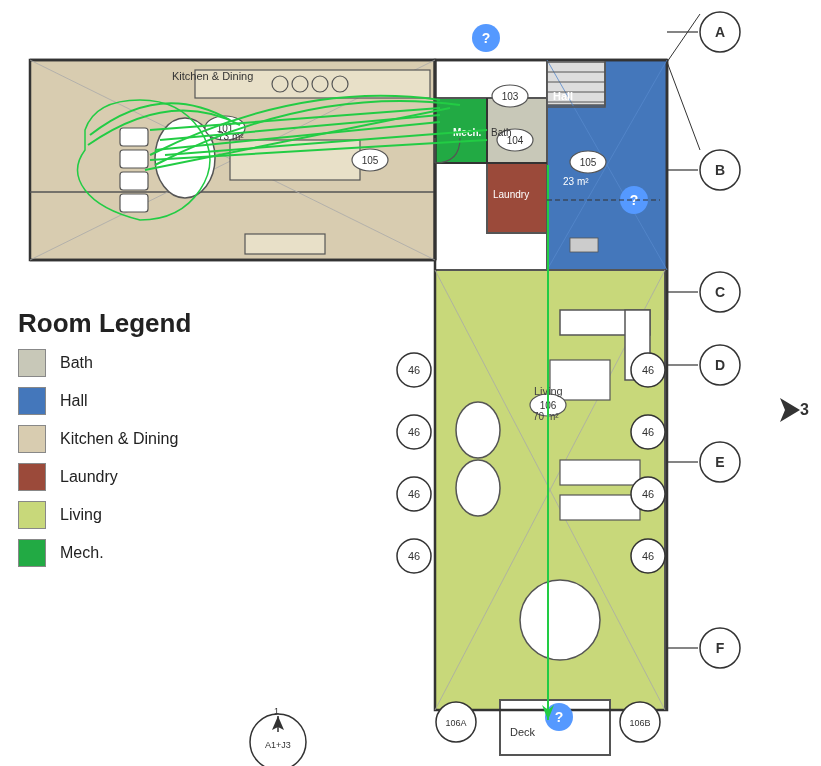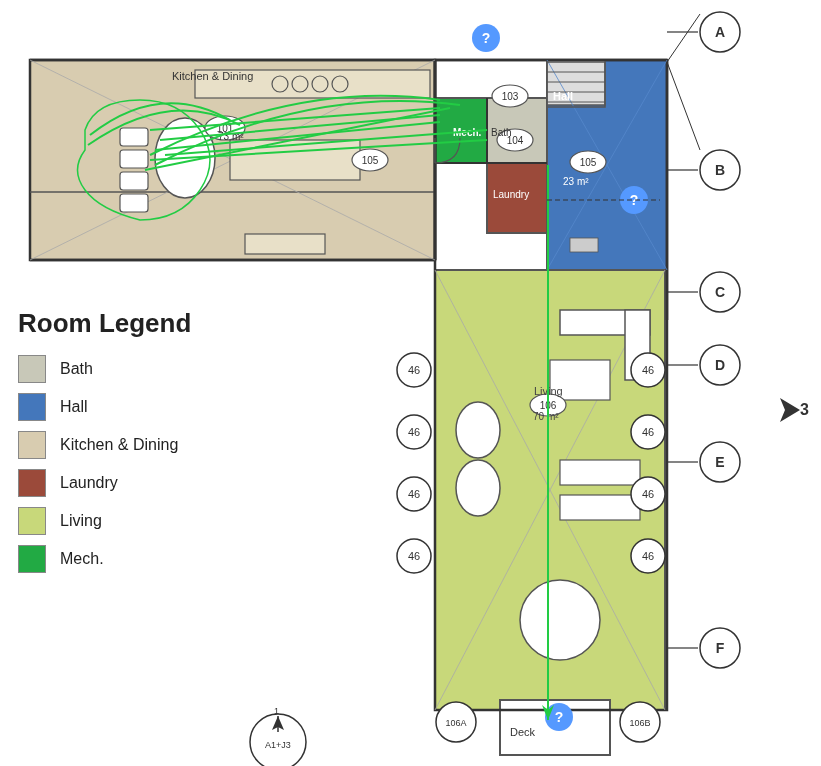--- a/index.html
+++ b/index.html
@@ -27,21 +27,21 @@
       width: 280px;
       background: white;
       border: none;
       padding: 10px 0;
     }
 
     .legend-title {
       font-size: 26px;
       font-weight: bold;
       color: #222;
-      margin-bottom: 16px;
+      margin-bottom: 10px;
     }
 
     .legend-item {
       display: flex;
       align-items: center;
       margin-bottom: 10px;
     }
 
     .legend-color {
       width: 28px;

